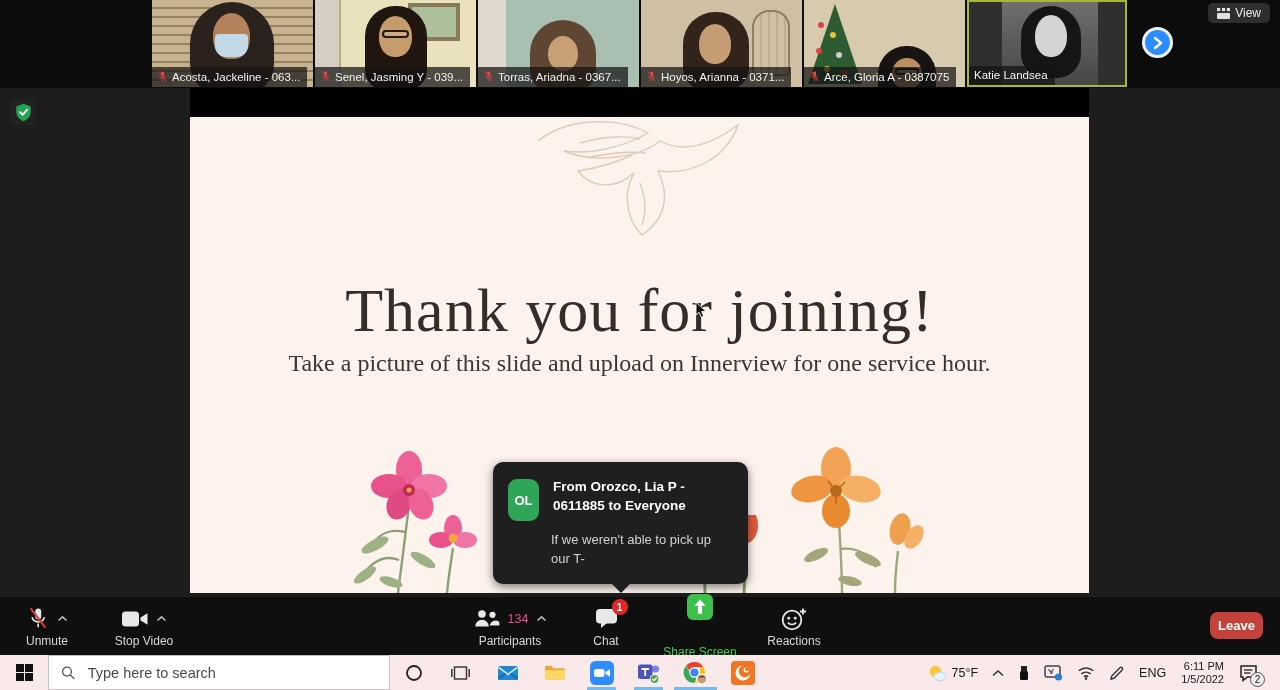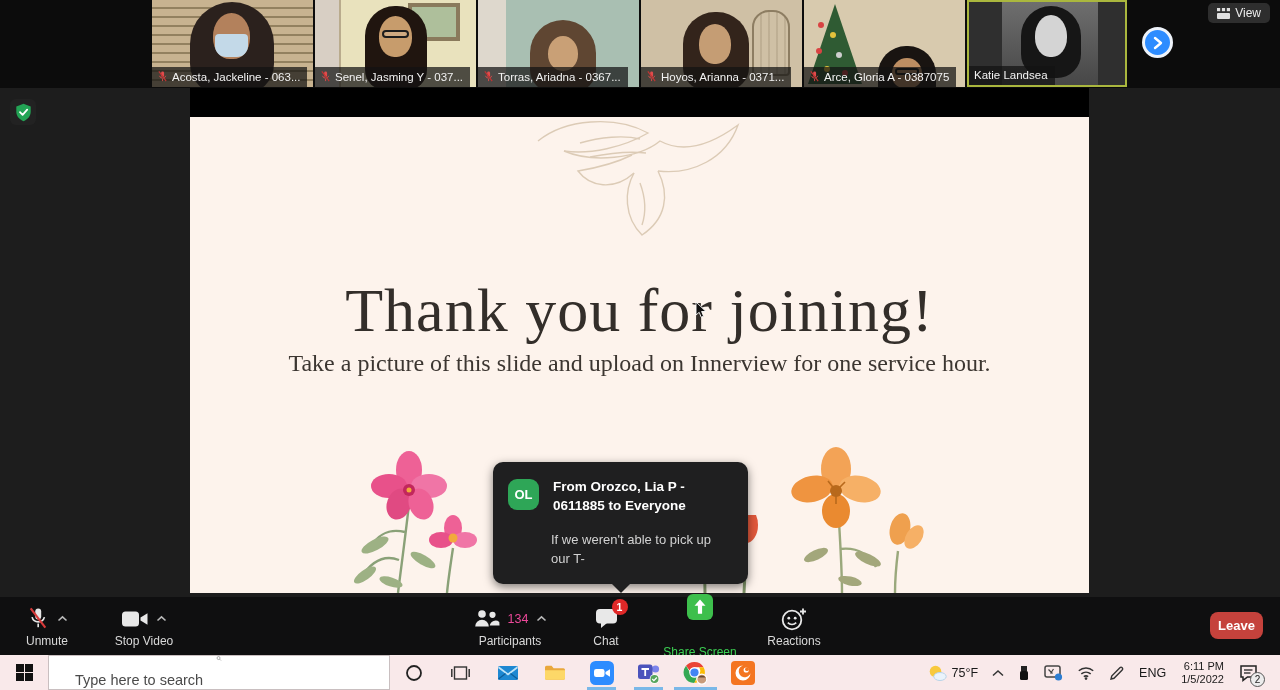--- a/index.html
+++ b/index.html
@@ -78,21 +78,21 @@
   .cursor { position:absolute; left:505px; top:184px; z-index:8; }
 
   .shield { position:absolute; left:10px; top:11px; width:26px; height:26px; background:#222;
     border-radius:6px; display:flex; align-items:center; justify-content:center; }
 
   
   .chat-popup { position:absolute; left:493px; top:374px; width:255px; height:122px;
     background:#1f1f20; border-radius:10px; box-shadow:0 3px 10px rgba(0,0,0,.5); z-index:6; }
   .chat-tail { position:absolute; left:118px; bottom:-9px; width:0; height:0;
     border-left:10px solid transparent; border-right:10px solid transparent; border-top:10px solid #1f1f20; }
-  .chat-avatar { position:absolute; left:15px; top:17px; width:31px; height:31px; border-radius:9px;
+  .chat-avatar { position:absolute; left:15px; top:17px; width:31px; height:42px; border-radius:9px;
     background:#2ea657; color:#fff; font-size:13px; font-weight:700; display:flex; align-items:center; justify-content:center; }
   .chat-header { position:absolute; left:60px; top:16px; width:185px; font-size:13.5px; font-weight:700;
     color:#fff; line-height:18.5px; }
   .chat-msg { position:absolute; left:58px; top:68px; width:182px; font-size:13px; color:#d2d2d2; line-height:19px; }
 
   
   .zoom-toolbar { position:absolute; top:597px; left:0; width:1280px; height:58px; background:#0f0f10; z-index:10; }
   .tb-item { display:flex; flex-direction:column; align-items:center; justify-content:center;
     height:58px; color:#d9d9d9; font-size:12px; cursor:pointer; }
   .icon-row { display:flex; align-items:center; gap:8px; height:28px; position:relative; }
@@ -113,21 +113,21 @@
   .share-label { color:#3bcf52;margin-top:25px; }
   .leave-btn { position:absolute; right:17px; top:15px; width:53px; height:27px; background:#c5423c;
     color:#fff; border-radius:8px; font-size:13px; font-weight:700; border:none;
     font-family:"Liberation Sans",sans-serif; cursor:pointer; }
 
   
   .taskbar { position:absolute; top:655px; left:0; width:1280px; height:35px; background:#f9e9ea;
     display:flex; align-items:stretch; color:#1a1a1a; z-index:11; }
   .tb-start { width:48px; display:flex; align-items:center; justify-content:center; cursor:pointer; }
   .search-box { width:342px; background:#fff; border:1px solid #c9bfc0; display:flex; align-items:center;
-    gap:10px; padding:0 24px;flex-direction:column; }
+    gap:10px; padding:0 12px; }
   .search-box input { border:none; outline:none; font-size:14.5px; color:#3a3a3a; width:100%;
     background:transparent; font-family:"Liberation Sans",sans-serif; }
   .search-box input::placeholder { color:#4a4a4a; opacity:1; }
   .tb-slot { width:47px; display:flex; align-items:center; justify-content:center; position:relative; cursor:pointer; }
   .running::after { content:""; position:absolute; bottom:0; left:9px; right:9px; height:3px; background:#7ab8e8; }
   .running-wide::after { left:2px; right:2px; }
   .tray { margin-left:auto; display:flex; align-items:center; padding-right:14px; }
   .tray-item { display:flex; align-items:center; justify-content:center; gap:5px; padding:0 7px; height:35px;
     font-size:12.5px; cursor:pointer; position:relative; }
   .clock { display:flex; flex-direction:column; align-items:flex-end; font-size:11px; line-height:13px; padding:0 8px; }
@@ -161,21 +161,21 @@
       <div class="hair"></div>
       <div class="face"></div>
       <div class="glasses"></div>
       <div class="name-bar">
         <svg width="11" height="13" viewBox="0 0 24 26">
             <rect x="9" y="2" width="6.5" height="12" rx="3.2" fill="#e04c4c"></rect>
             <path d="M5.5 11.5a7 7 0 0 0 13.5 0" stroke="#e04c4c" stroke-width="2" fill="none"></path>
             <line x1="12.2" y1="18.5" x2="12.2" y2="23" stroke="#e04c4c" stroke-width="2"></line>
             <line x1="4" y1="2" x2="20" y2="23" stroke="#c43333" stroke-width="2.6"></line>
           </svg>
-        <span>Senel, Jasming Y - 037...</span>
+        <span>Senel, Jasming Y - 039...</span>
       </div>
     </div>
 
     <div class="tile t3">
       <div class="panel"></div>
       <div class="hair"></div>
       <div class="face"></div>
       <div class="name-bar">
         <svg width="11" height="13" viewBox="0 0 24 26">
             <rect x="9" y="2" width="6.5" height="12" rx="3.2" fill="#e04c4c"></rect>

